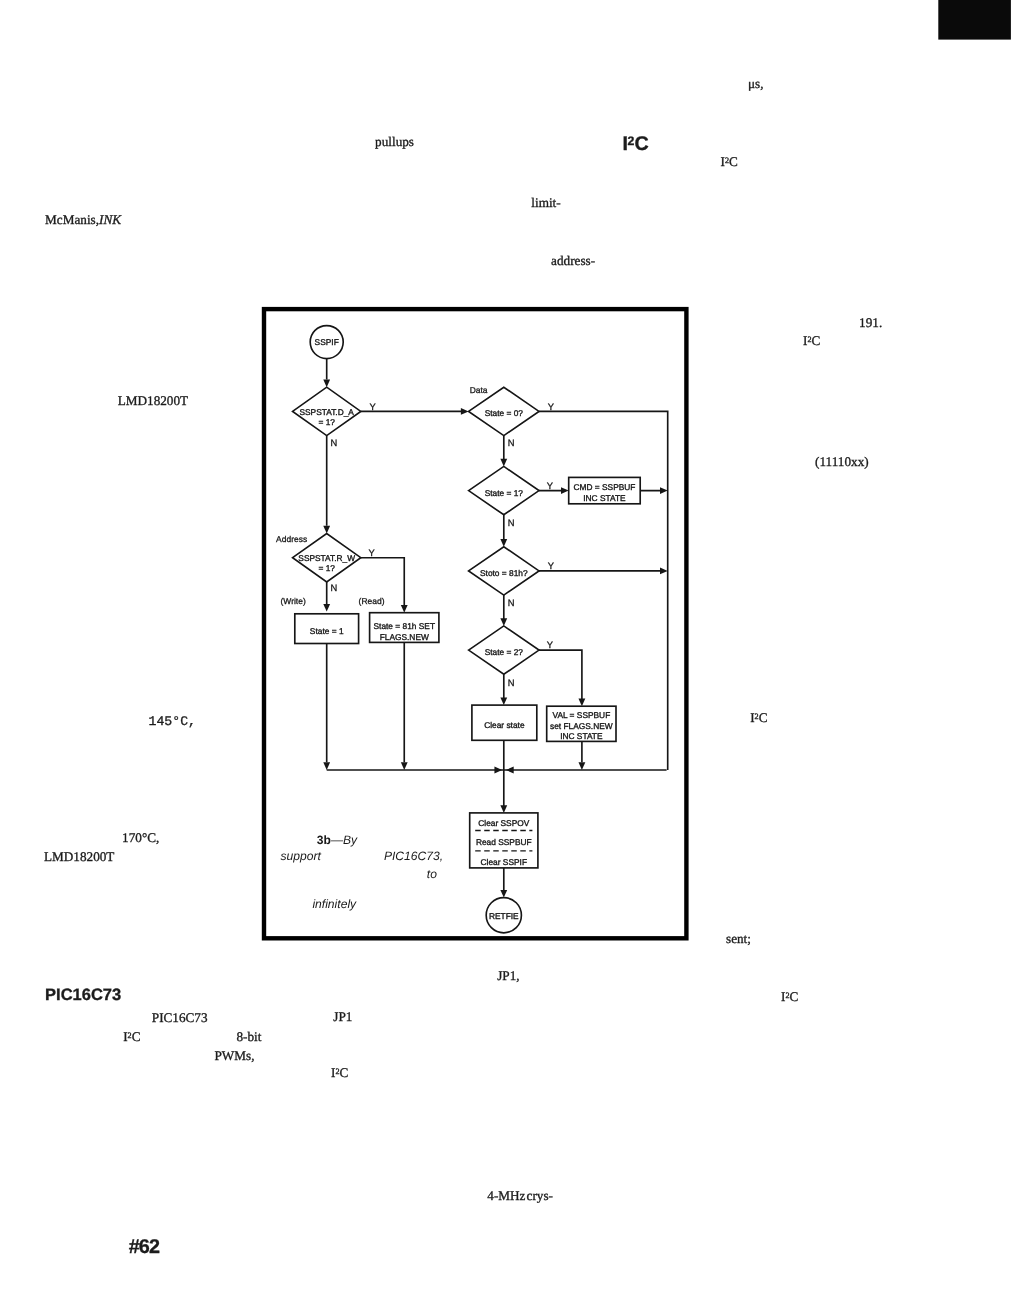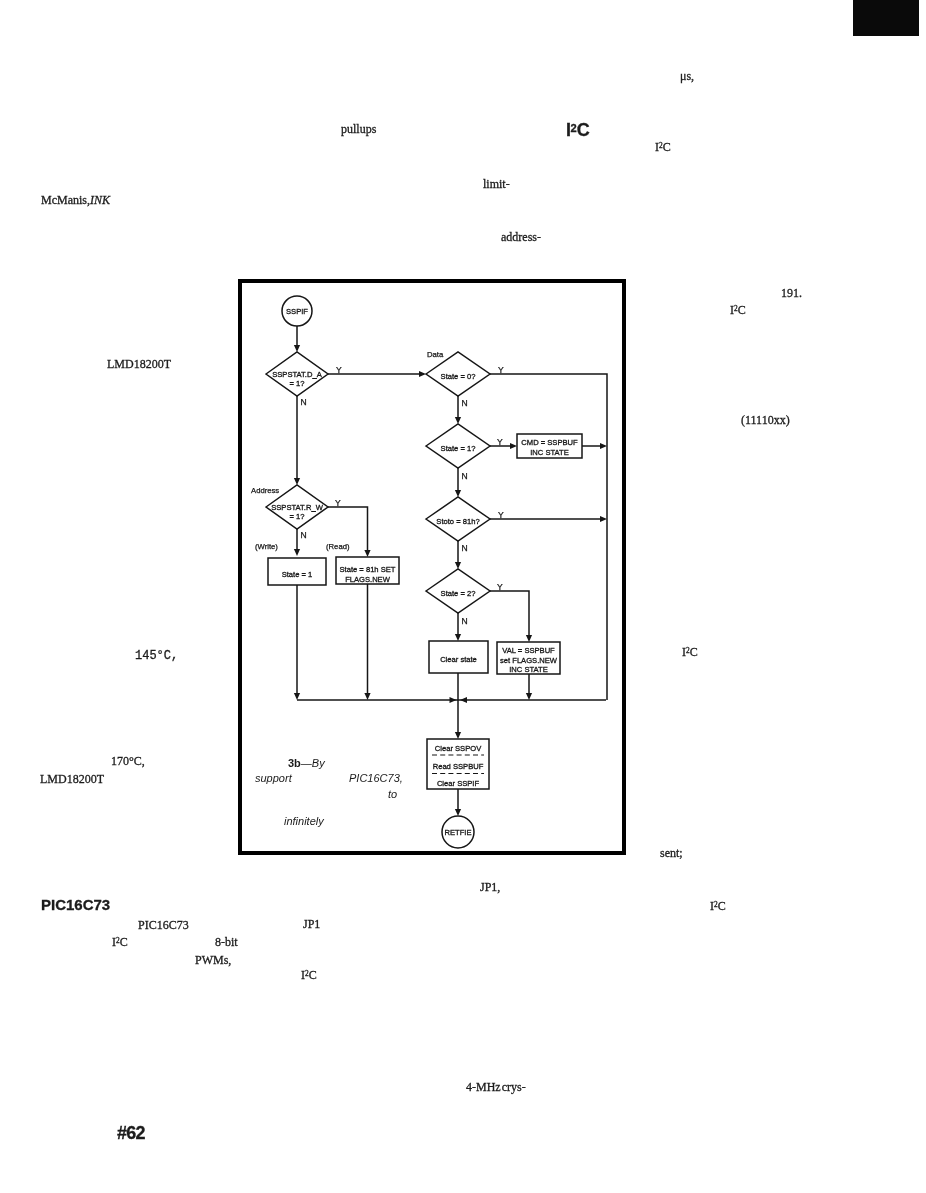--- a/index.html
+++ b/index.html
@@ -24,30 +24,30 @@
   <div class="t" style="left:485px;top:231px;margin-left:16px;">address-</div>
   <div class="t" style="left:781px;top:286.5px;">191.</div>
   <div class="t" style="left:730px;top:304px;">I<span class="sup">2</span>C</div>
   <div class="t" style="left:107px;top:358px;">LMD18200T</div>
   <div class="t" style="left:741px;top:413.5px;">(11110xx)</div>
   <div class="t" style="left:682px;top:646px;">I<span class="sup">2</span>C</div>
   <div class="t" style="left:135px;top:650px;font-family:Liberation Mono, monospace;">145°C,</div>
   <div class="t" style="left:111px;top:755px;">170°C,</div>
   <div class="t" style="left:40px;top:773px;">LMD18200T</div>
   <div class="t" style="left:660px;top:846.5px;">sent;</div>
-  <div class="t" style="left:452px;top:880.5px;margin-left:28px;">JP1,</div>
+  <div class="t" style="left:452px;top:880.5px;">JP1,</div>
   <div class="t bsans" style="left:41px;top:896.5px;font-size:15px;">PIC16C73</div>
   <div class="t" style="left:710px;top:900px;">I<span class="sup">2</span>C</div>
   <div class="t" style="left:138px;top:918.5px;">PIC16C73</div>
   <div class="t" style="left:303px;top:918px;">JP1</div>
   <div class="t" style="left:112px;top:935.5px;">I<span class="sup">2</span>C</div>
   <div class="t" style="left:215px;top:936px;">8-bit</div>
   <div class="t" style="left:195px;top:953.5px;">PWMs,</div>
   <div class="t" style="left:301px;top:969px;">I<span class="sup">2</span>C</div>
-  <div class="t" style="left:466px;top:1081px;">4-MHz<span style="margin-left:1px;">crys-</span></div>
+  <div class="t" style="left:443px;top:1081px;">4-MHz<span style="margin-left:1px;">crys-</span></div>
   <div class="t bsans" style="left:117px;top:1124px;font-size:18px;letter-spacing:-0.8px;">#62</div>
 
   <svg id="fig" style="position:absolute;left:236px;top:277px;" width="392" height="582" viewBox="0 0 392 582">
     <g fill="none" stroke="#161616" stroke-width="1.5">
 
       <rect x="4" y="4" width="384" height="572" stroke="#000" stroke-width="4"></rect>
 
       <circle cx="61" cy="34" r="15"></circle>
       <line x1="61" y1="49" x2="61" y2="68"></line>
 

